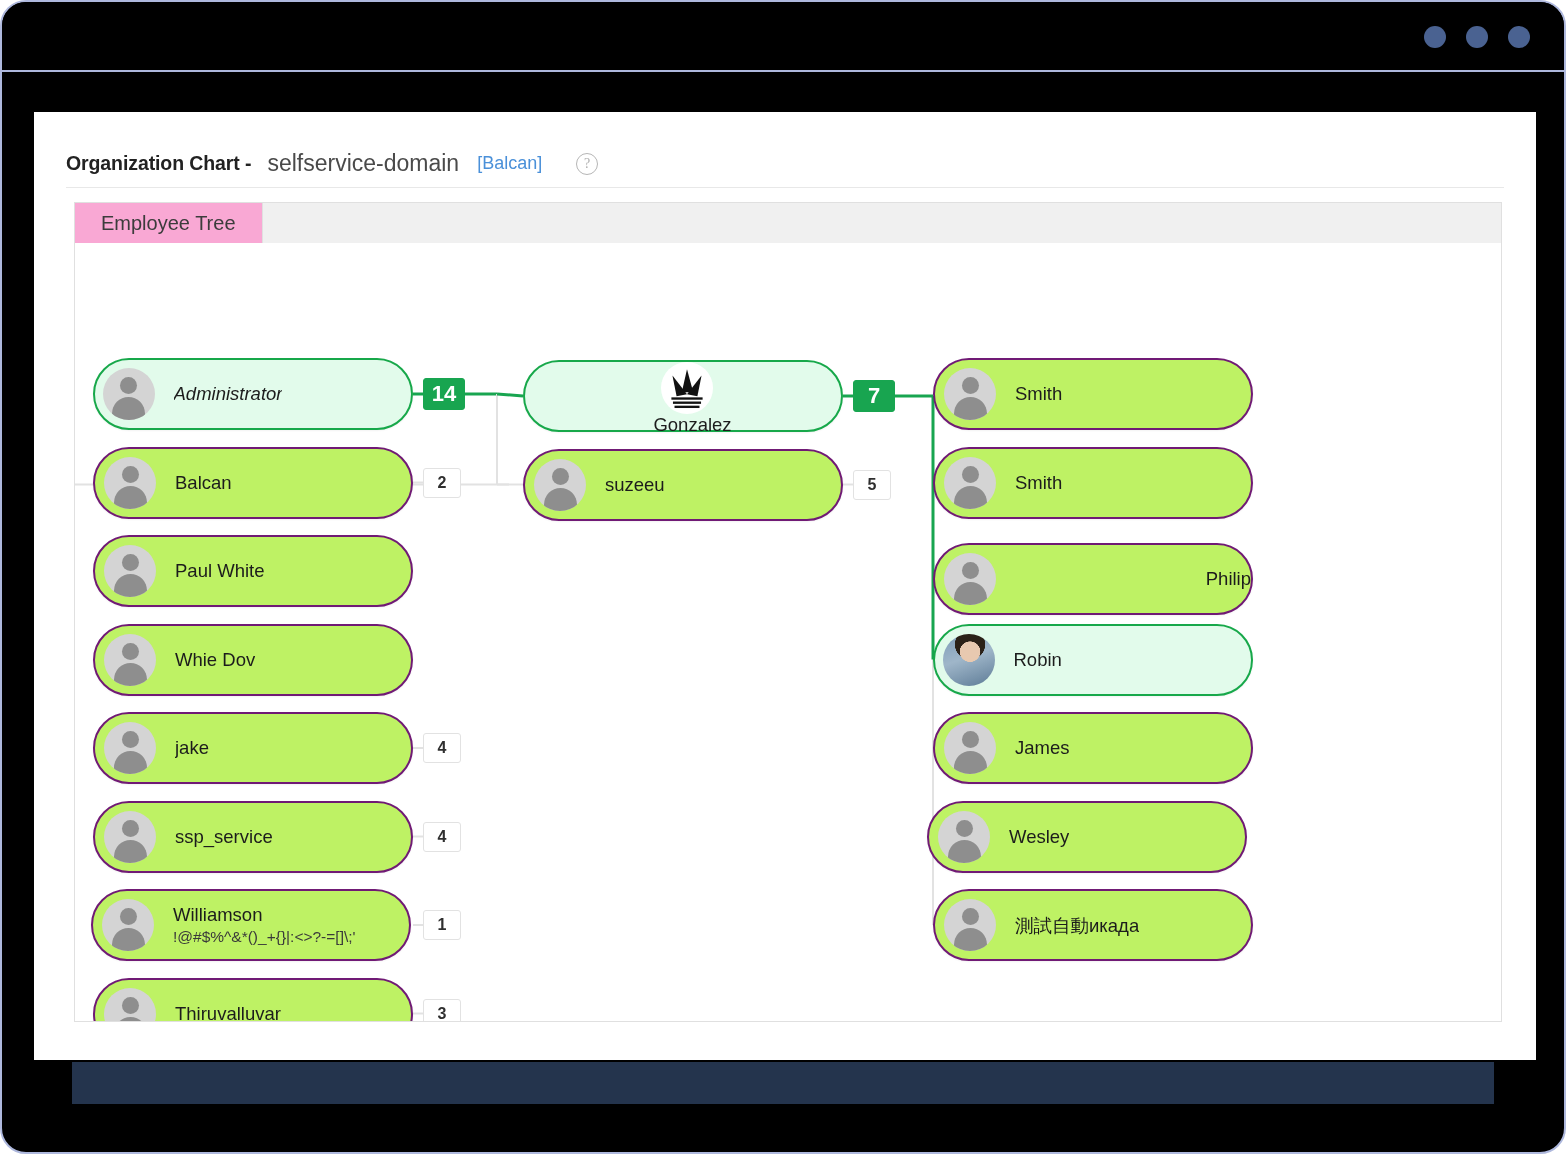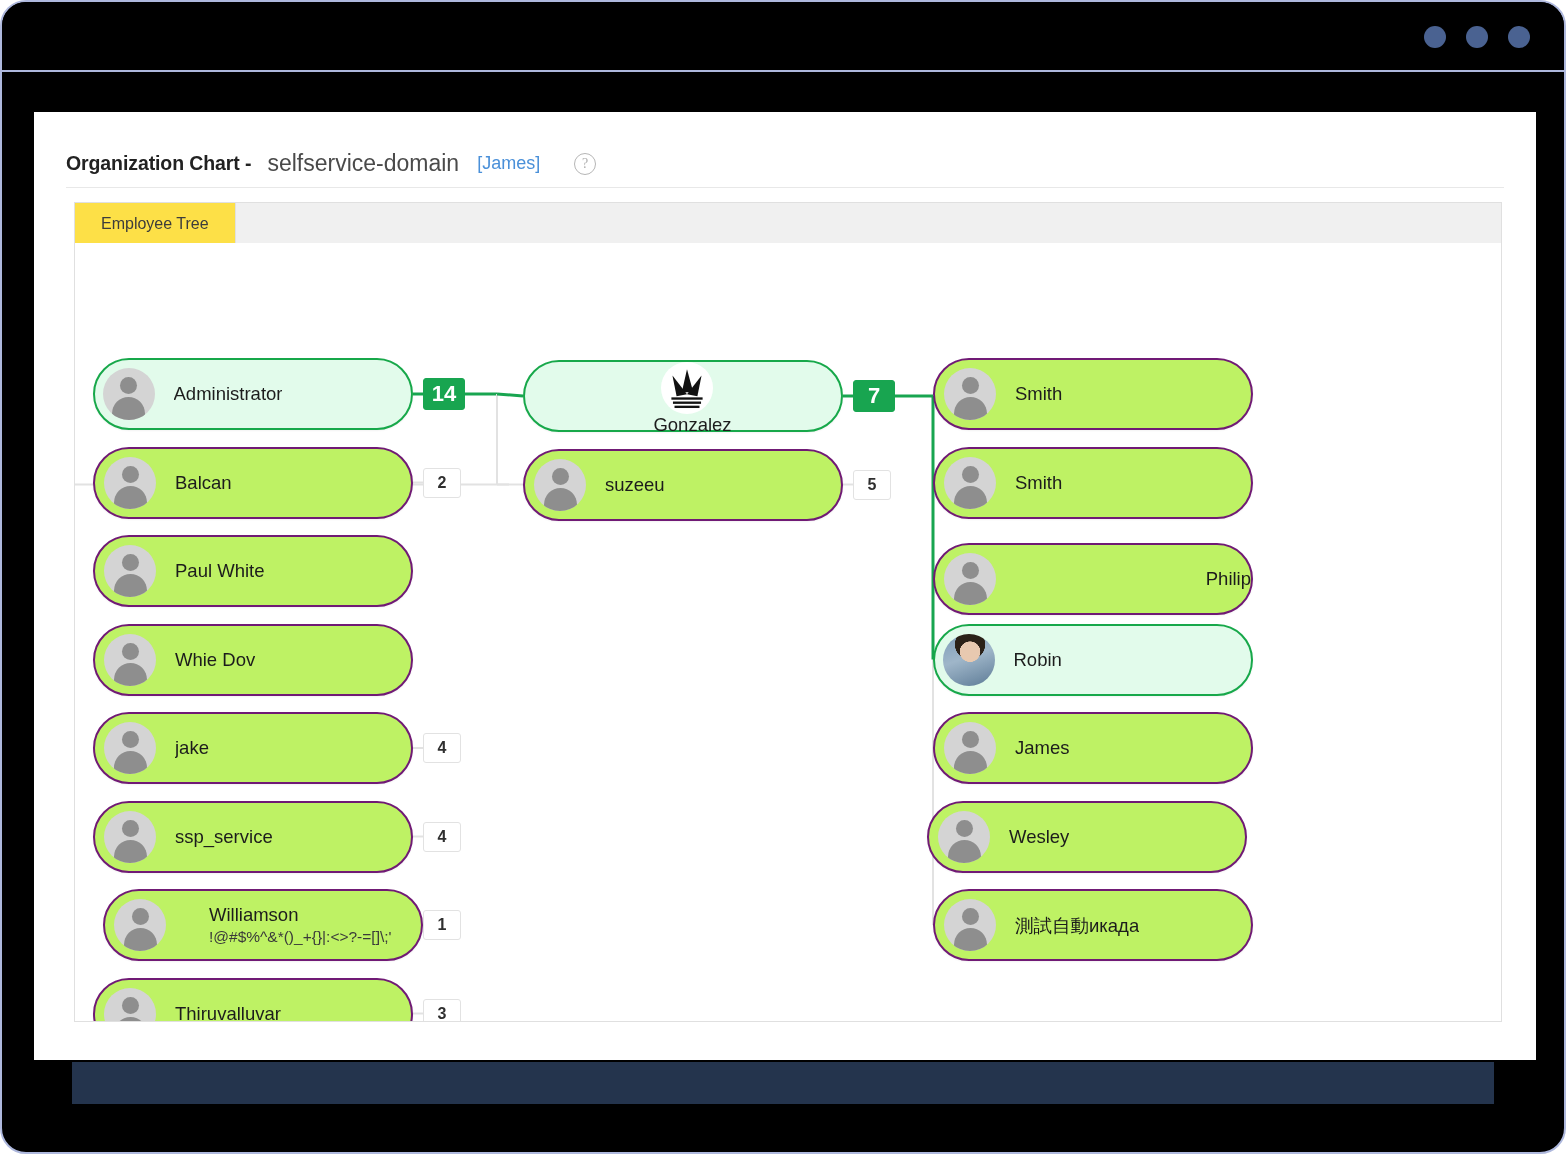--- a/index.html
+++ b/index.html
@@ -106,23 +106,23 @@
     background: #f0f0f0;
     border: 1px solid #e0e0e0;
     border-bottom: none;
   }
   .tab {
     position: absolute;
     left: 0; top: 0;
     height: 41px;
     padding: 0 26px;
     display: flex; align-items: center;
-    font-size: 16px;
+    font-size: 20px;
     color: #3c3c3c;
-    background: #fde047;
+    background: #f9a8d4;
     border-right: 1px solid #e0e0e0;
     cursor: pointer;
   }
 
   
   #chart-panel {
     position: absolute;
     left: 40px; top: 131px;
     width: 1428px;
     height: 779px;
@@ -253,21 +253,21 @@
       <span class="dot"></span>
       <span class="dot"></span>
     </div>
   </div>
 
   <div id="app-page">
 
     <div id="page-header">
       <span id="page-title-strong">Organization Chart -</span>
       <span id="page-title-domain">selfservice-domain</span>
-      <span id="change-link">[James]</span>
+      <span id="change-link">[Balcan]</span>
       <span id="help-icon">?</span>
     </div>
 
     <div id="tabstrip">
       <div class="tab">Employee Tree</div>
     </div>
 
     <div id="chart-panel">
       <div id="chart-canvas">
         <svg id="connectors" viewBox="0 0 1428 900" preserveAspectRatio="none">
@@ -288,21 +288,21 @@
             <path d="M858 153 L858 682" stroke="#e2e2e2" stroke-width="2" fill="none"></path>
             <path d="M858 153 L858 416.5" stroke="#18a550" stroke-width="3" fill="none"></path>
             <path d="M858 151 L858 151" stroke="#e2e2e2" stroke-width="2" fill="none"></path>
             <path d="M858 239.5 L858 239.5" stroke="#e2e2e2" stroke-width="2" fill="none"></path>
             <path d="M858 328 L858 328" stroke="#e2e2e2" stroke-width="2" fill="none"></path>
             <path d="M858 416.5 L858 416.5" stroke="#18a550" stroke-width="3" fill="none"></path>
             <path d="M858 505 L858 505" stroke="#e2e2e2" stroke-width="2" fill="none"></path>
             <path d="M858 593.5 L858 593.5" stroke="#e2e2e2" stroke-width="2" fill="none"></path>
             <path d="M858 682 L858 682" stroke="#e2e2e2" stroke-width="2" fill="none"></path>
           </svg>
-      <div class="node selected" style="left: 18px; top: 115px; width: 320px;">
+      <div class="node selected" style="left: 18px; top: 115px; width: 320px; font-style: italic;">
             <div class="node-avatar av-person"></div>
             <div>
               <div class="node-label">Administrator</div>
             </div>
           </div>
           <div class="badge active" style="left: 348px; top: 135px;">14</div>
           <div class="node" style="left: 18px; top: 203.5px; width: 320px;">
             <div class="node-avatar av-person"></div>
             <div>
               <div class="node-label">Balcan</div>
@@ -328,21 +328,21 @@
             </div>
           </div>
           <div class="badge" style="left: 348px; top: 490px;">4</div>
           <div class="node" style="left: 18px; top: 557.5px; width: 320px;">
             <div class="node-avatar av-person"></div>
             <div>
               <div class="node-label">ssp_service</div>
             </div>
           </div>
           <div class="badge" style="left: 348px; top: 578.5px;">4</div>
-          <div class="node" style="left: 28px; top: 646px; width: 320px; gap: 24px;">
+          <div class="node" style="left: 16px; top: 646px; width: 320px;">
             <div class="node-avatar av-person"></div>
             <div>
               <div class="node-label">Williamson</div>
               <div class="node-label node-sub">!@#$%^&amp;*()_+{}|:&lt;&gt;?-=[]\;'</div>
             </div>
           </div>
           <div class="badge" style="left: 348px; top: 667px;">1</div>
           <div class="node" style="left: 18px; top: 734.5px; width: 320px;">
             <div class="node-avatar av-person"></div>
             <div>

